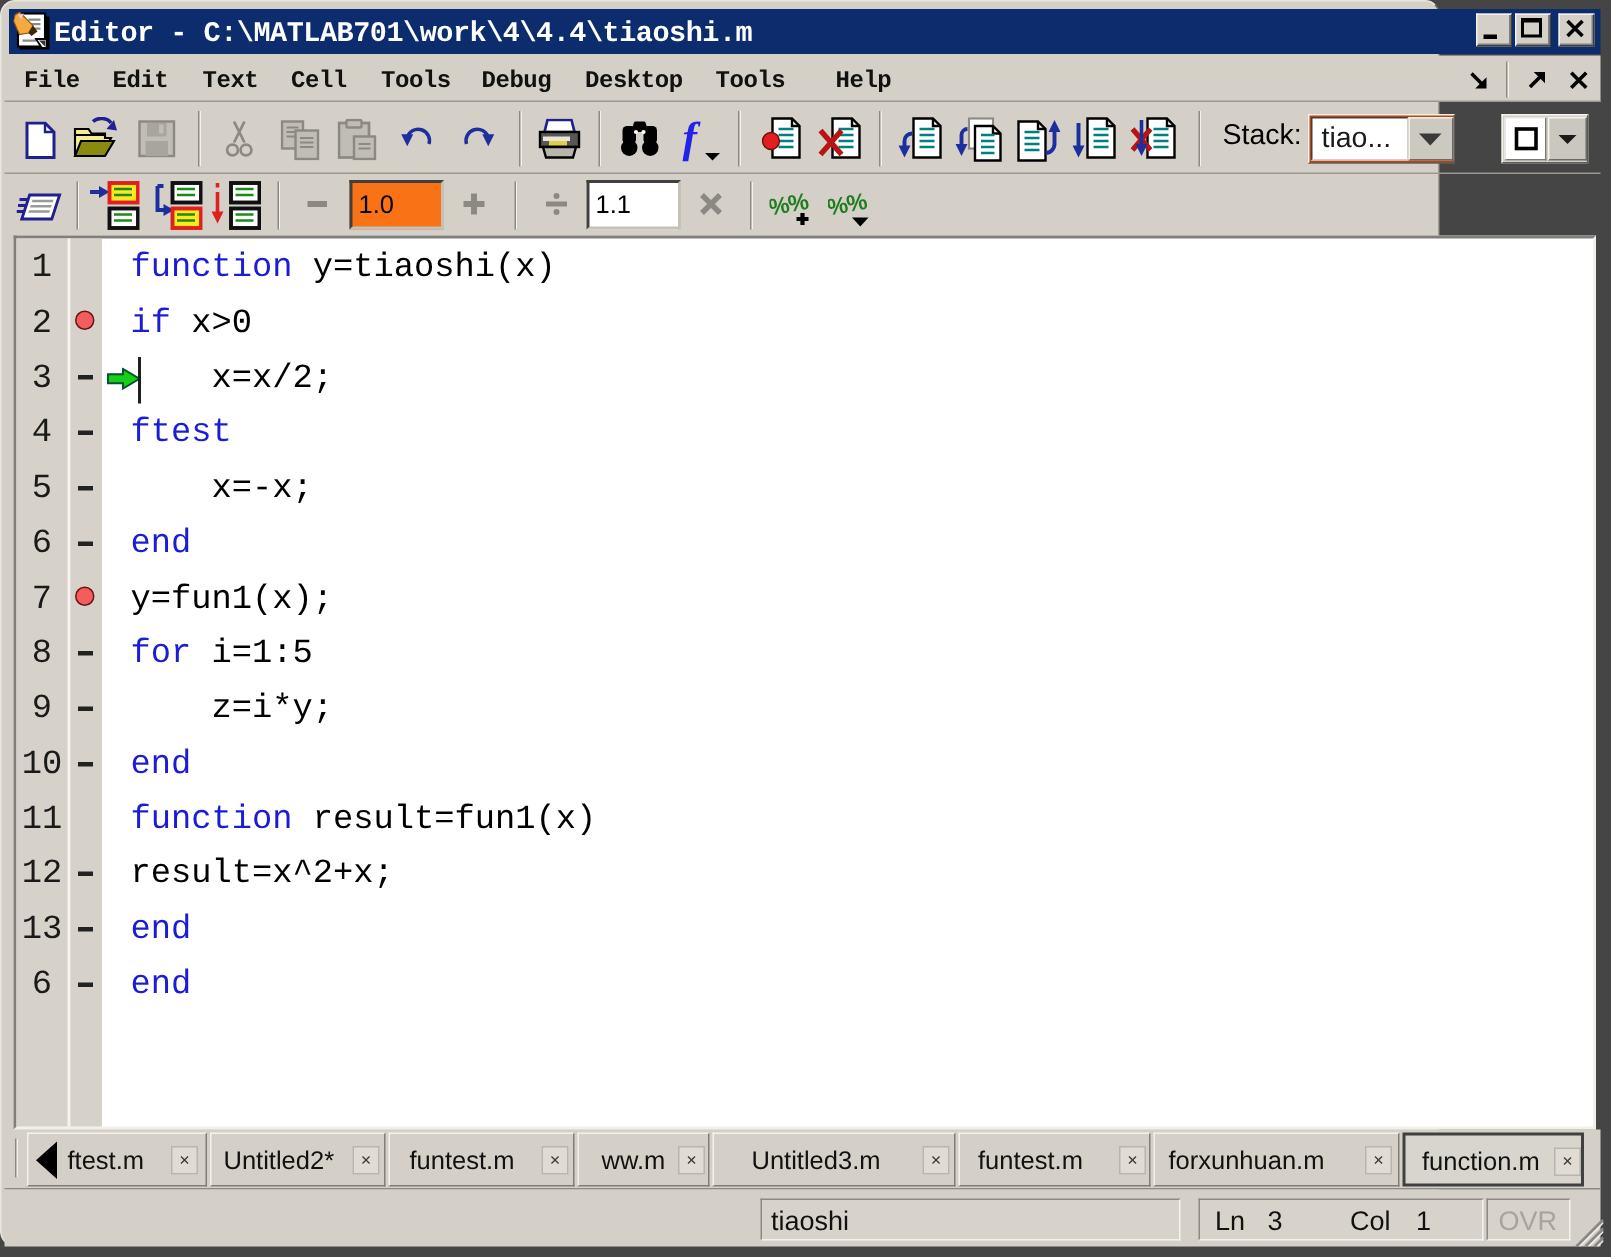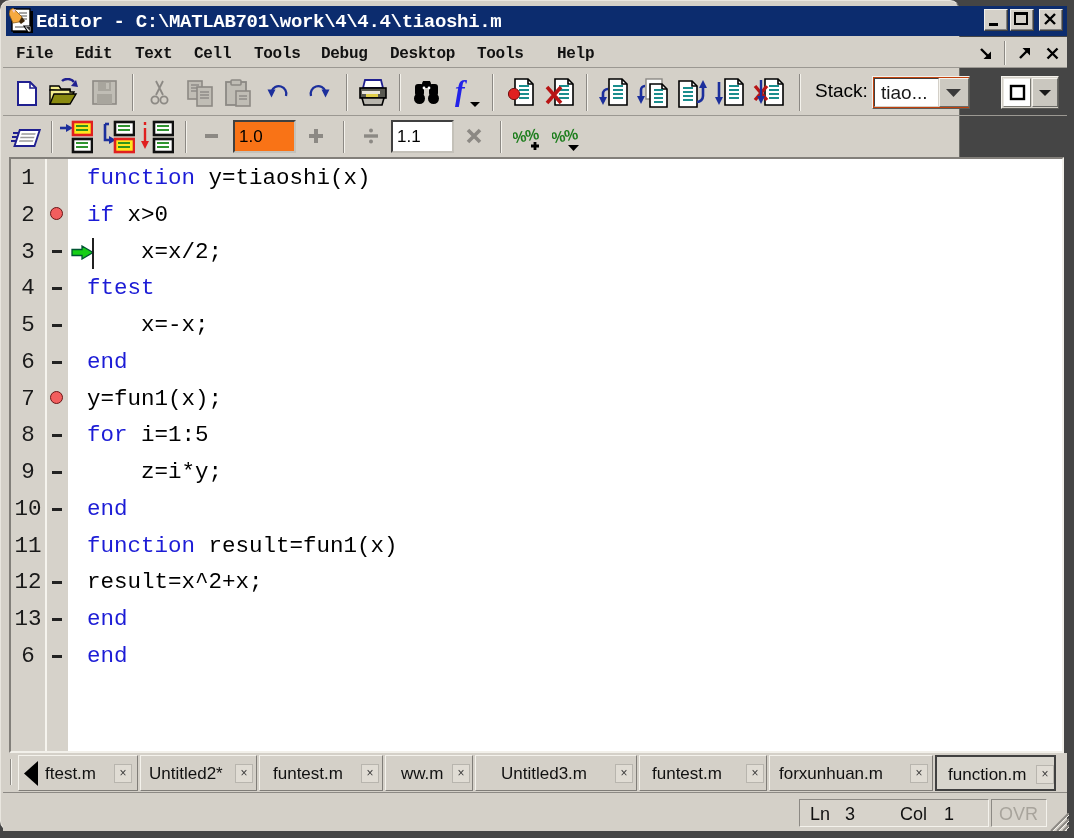--- a/index.html
+++ b/index.html
@@ -424,20 +424,23 @@
     <div class="tab" style="left:932px;width:121px;border:2px solid #404040;background:#d8d5cd;">
         <span class="tabtxt" style="left:11px">function.m</span>
         <div class="tabx" style="left:99px">×</div>
       </div>
     <svg class="abs" style="left:20px;top:7px" width="16" height="27" viewBox="0 0 16 27">
         <polygon points="15,1 15,26 1,13.5" fill="#000"></polygon>
       </svg>
   </div>
 
   <div class="status">
+    <div class="sbox" style="left:504px;width:280px">
+        <span class="stext" style="position:absolute;left:6px;top:4px">tiaoshi</span>
+      </div>
     <div class="sbox" style="left:796px;width:190px">
       <span class="stext" style="position:absolute;left:10px;top:4px">Ln</span>
       <span class="stext" style="position:absolute;left:45px;top:4px">3</span>
       <span class="stext" style="position:absolute;left:100px;top:4px">Col</span>
       <span class="stext" style="position:absolute;left:144px;top:4px">1</span>
     </div>
     <div class="sbox" style="left:988px;width:56px">
       <span class="stext" style="position:absolute;left:7px;top:4px;color:#a8a49c">OVR</span>
     </div>
     <svg class="abs" style="left:1046px;top:20px" width="20" height="18" viewBox="0 0 20 18">

